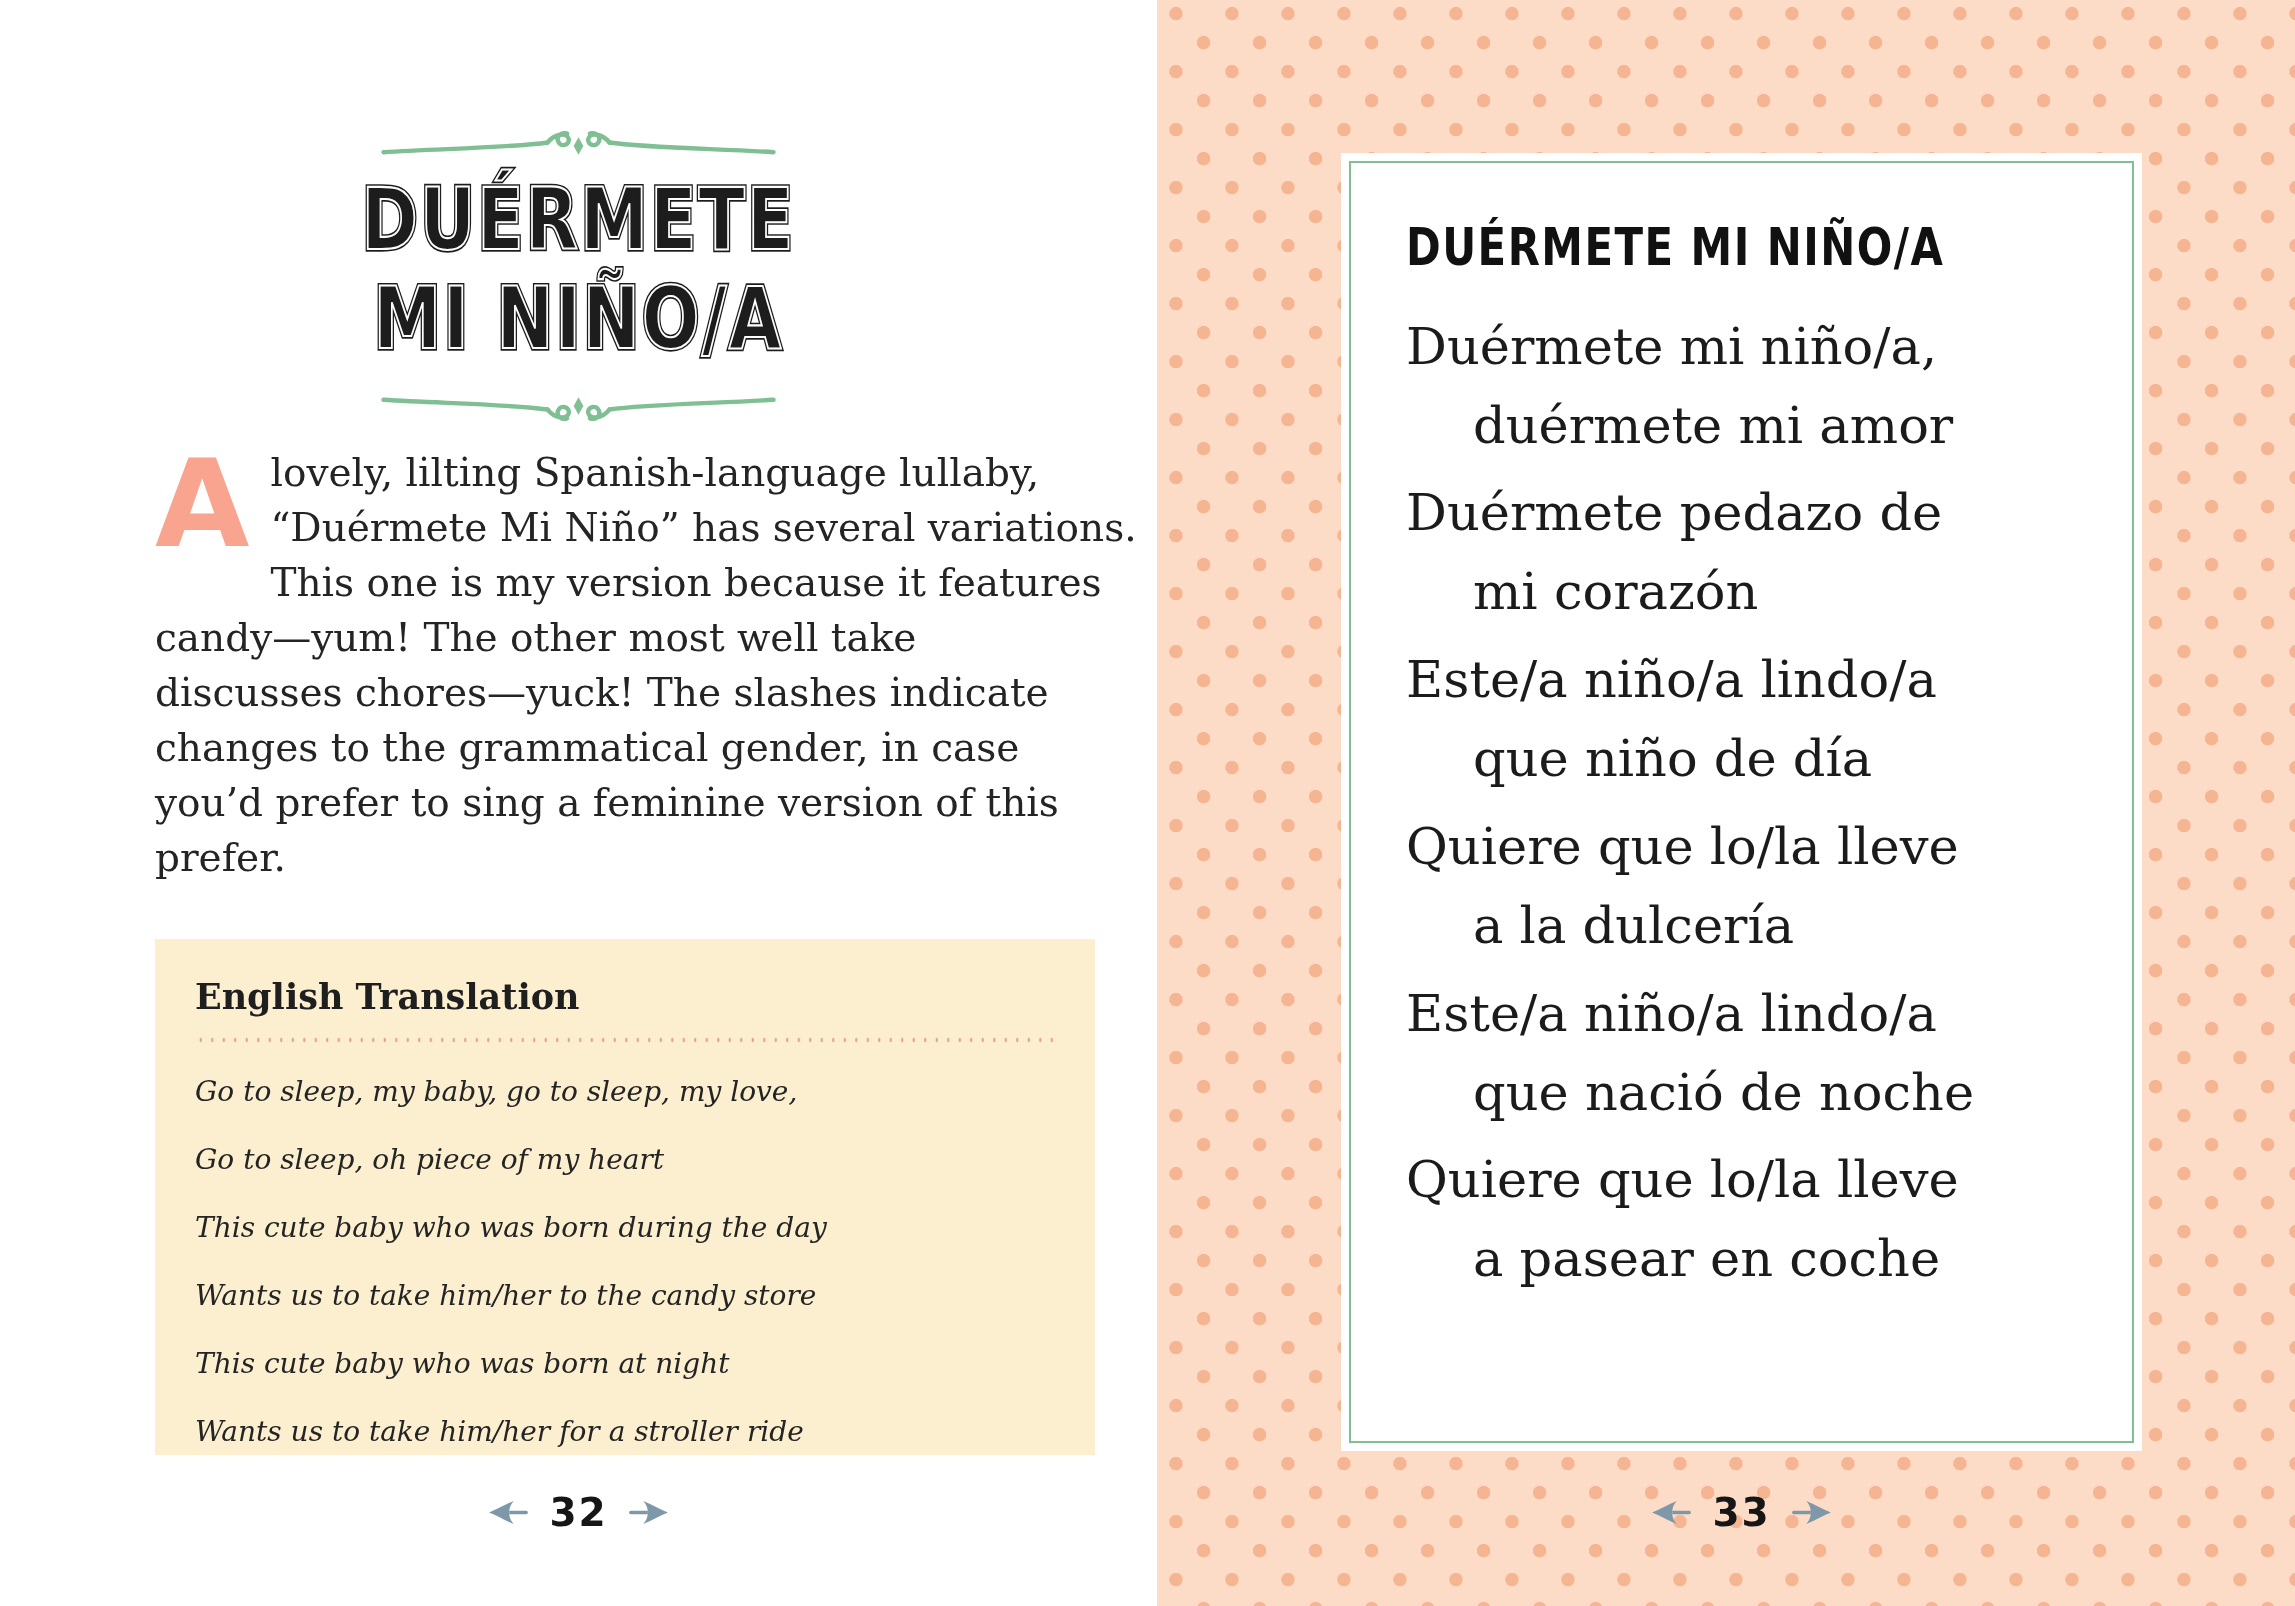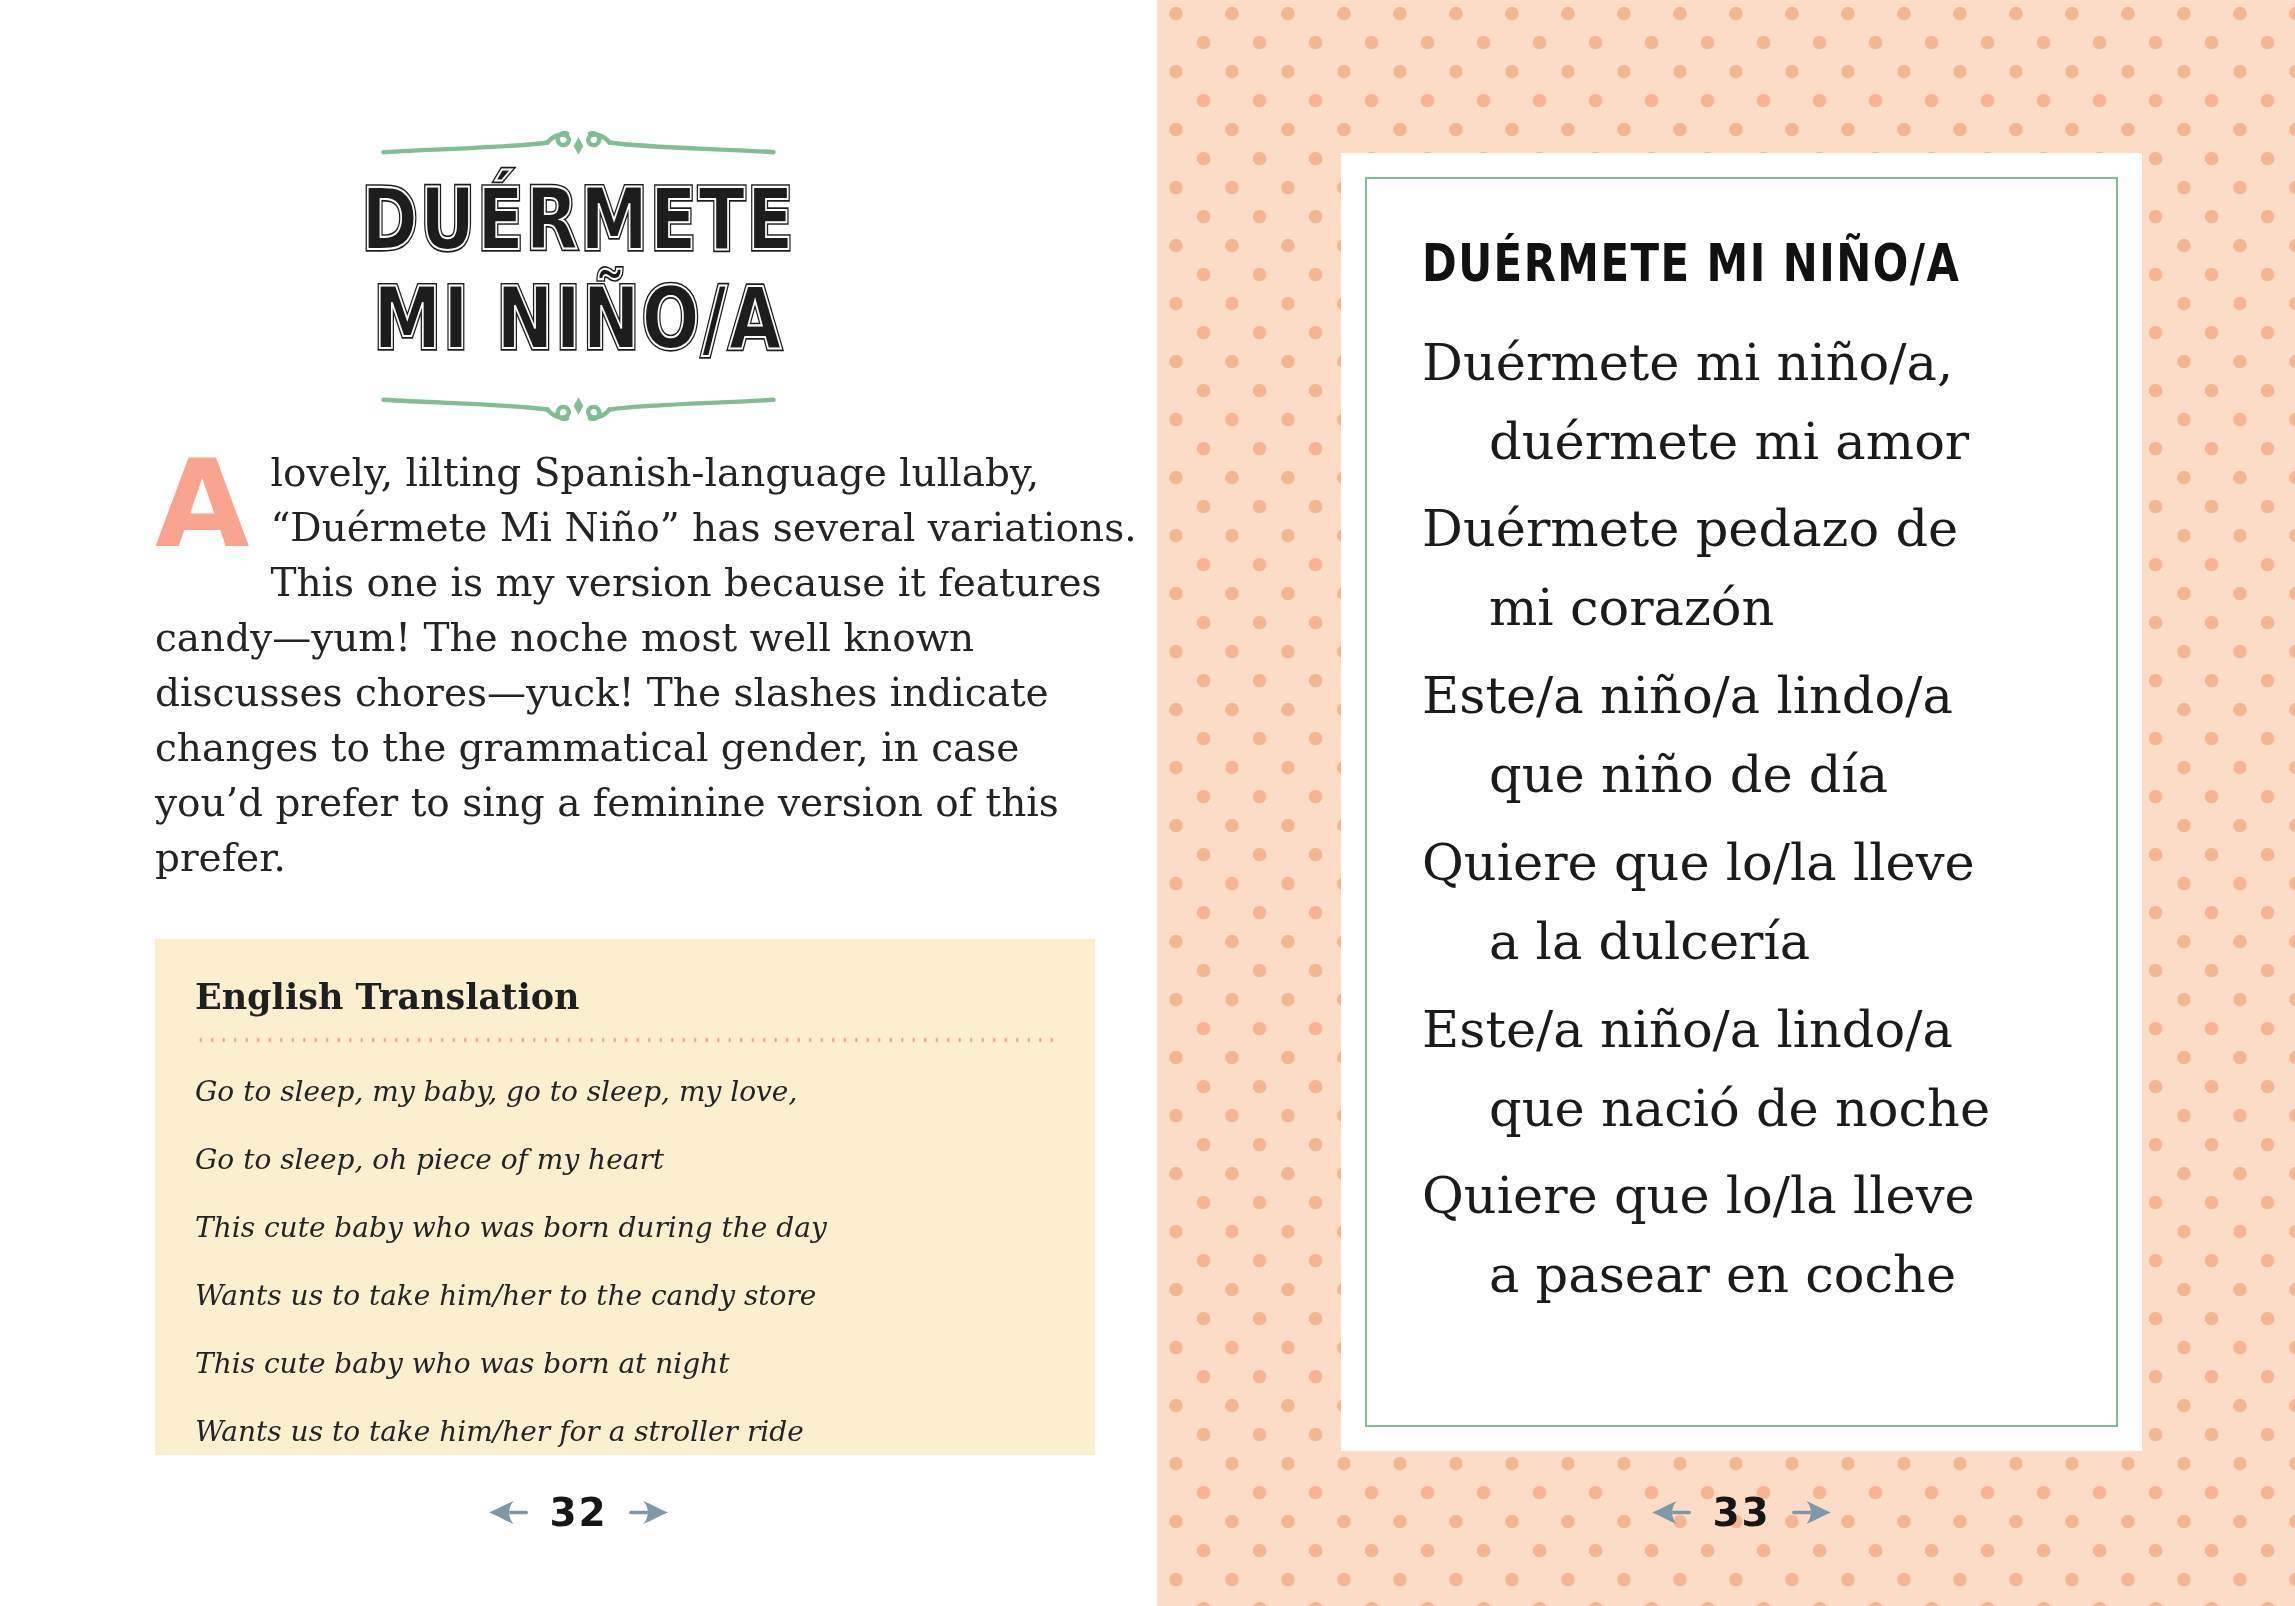--- a/index.html
+++ b/index.html
@@ -103,21 +103,21 @@
     position:absolute;left:1157px;top:0;width:1139px;height:1607px;
     background-color:var(--peach-background);
     background-image:
       radial-gradient(circle at 6.6px 6.6px, var(--peach-dot) 6.4px, transparent 7px),
       radial-gradient(circle at 6.6px 6.6px, var(--peach-dot) 6.4px, transparent 7px);
     background-size:56px 58px;
     background-position:12.4px 7px, 40px 36px;
   }
   .lyrics-card{
     position:absolute;left:184px;top:153px;width:801px;height:1298px;
-    background:#ffffff;padding:24px;
+    background:#ffffff;padding:8px;
   }
   .lyrics-card-border{
     width:100%;height:100%;
     border:2.6px solid var(--accent-green);
     padding:53px 26.5px 0 55px;
   }
   .card-heading{
     font-family:"DejaVu Sans", sans-serif;
     font-weight:bold;font-size:51px;line-height:64px;
     letter-spacing:1.8px;color:#111;
@@ -175,21 +175,21 @@
     <svg class="flourish bottom" viewBox="0 0 452 34">
         <use href="#flourish-shape"></use>
       </svg>
   </div>
 
   <div class="intro">
     <span class="drop-cap">A</span>
     <span class="intro-line">lovely, lilting Spanish-language lullaby,</span>
     <span class="intro-line">“Duérmete Mi Niño” has several variations.</span>
     <span class="intro-line">This one is my version because it features</span>
-    <span class="intro-line">candy—yum! The noche most well known</span>
+    <span class="intro-line">candy—yum! The other most well take</span>
     <span class="intro-line">discusses chores—yuck! The slashes indicate</span>
     <span class="intro-line">changes to the grammatical gender, in case</span>
     <span class="intro-line">you’d prefer to sing a feminine version of this</span>
     <span class="intro-line">prefer.</span>
   </div>
 
   <div class="trans-box">
     <div class="trans-head">English Translation</div>
     <div class="dots-divider"></div>
     <span class="trans-line">Go to sleep, my baby, go to sleep, my love,</span>

